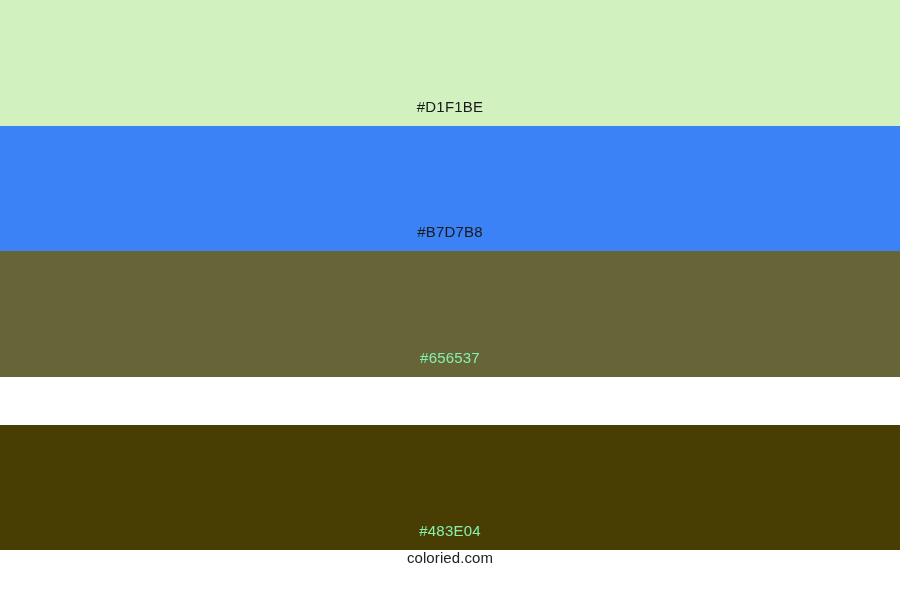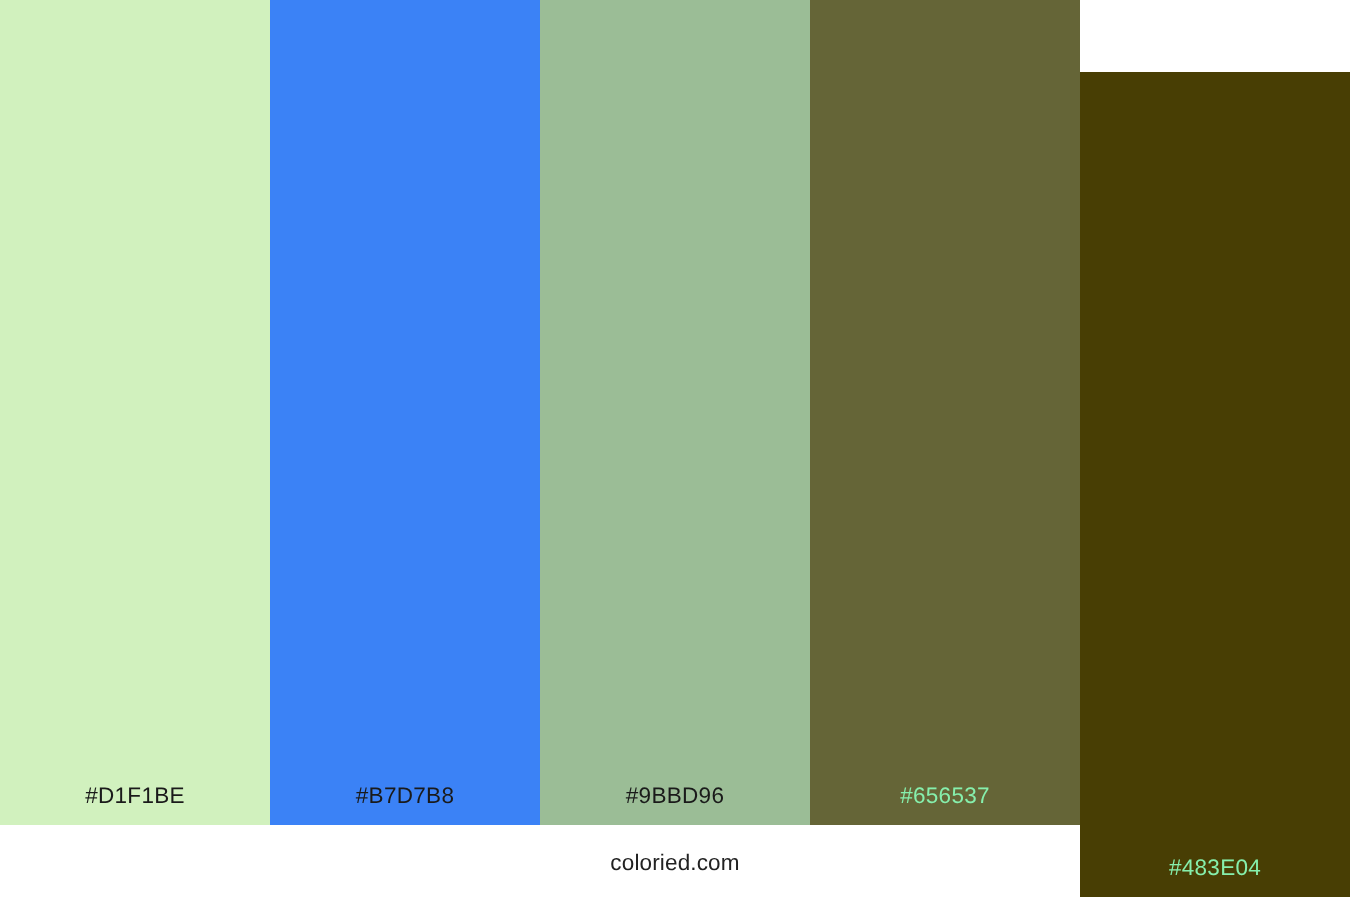--- a/index.html
+++ b/index.html
@@ -22,20 +22,21 @@
     display: flex;
     flex-direction: column;
     background: #ffffff;
   }
 
   
   .swatch-strip {
     width: 900px;
     height: 550px;
     display: flex;
+    flex-direction: column;
     border-radius: 32px;
   }
 
   .swatch {
     flex: 1 1 180px;
     height: 550px;
     position: relative;
     display: flex;
     align-items: flex-end;
     justify-content: center;
@@ -53,21 +54,21 @@
 
   .swatch-label.on-light { color: #1a1a1a; }
   .swatch-label.on-dark  { color: #86efac; }
 
   
   .footer {
     width: 900px;
     height: 50px;
     background: #ffffff;
     display: flex;
-    align-items: center;
+    align-items: flex-start;
     justify-content: center;
   }
 
   .site-credit {
     font-size: 15px;
     font-family: "Liberation Sans", sans-serif;
     color: #222222;
     line-height: 1;
     letter-spacing: 0.1px;
     white-space: nowrap;
@@ -78,23 +79,20 @@
 
 <div class="palette-page">
 
   <div class="swatch-strip">
       <div class="swatch" style="background: rgb(209, 241, 190);">
         <span class="swatch-label on-light">#D1F1BE</span>
       </div>
       <div class="swatch" style="background: #3b82f6;">
         <span class="swatch-label on-light">#B7D7B8</span>
       </div>
-      <div class="swatch" style="background: rgb(155, 189, 150);">
-        <span class="swatch-label on-light">#9BBD96</span>
-      </div>
       <div class="swatch" style="background: rgb(101, 101, 55);">
         <span class="swatch-label on-dark">#656537</span>
       </div>
       <div class="swatch" style="background: rgb(72, 62, 4); margin-top: 48px;">
         <span class="swatch-label on-dark">#483E04</span>
       </div>
     </div>
 
   <div class="footer">
     <span class="site-credit">coloried.com</span>

